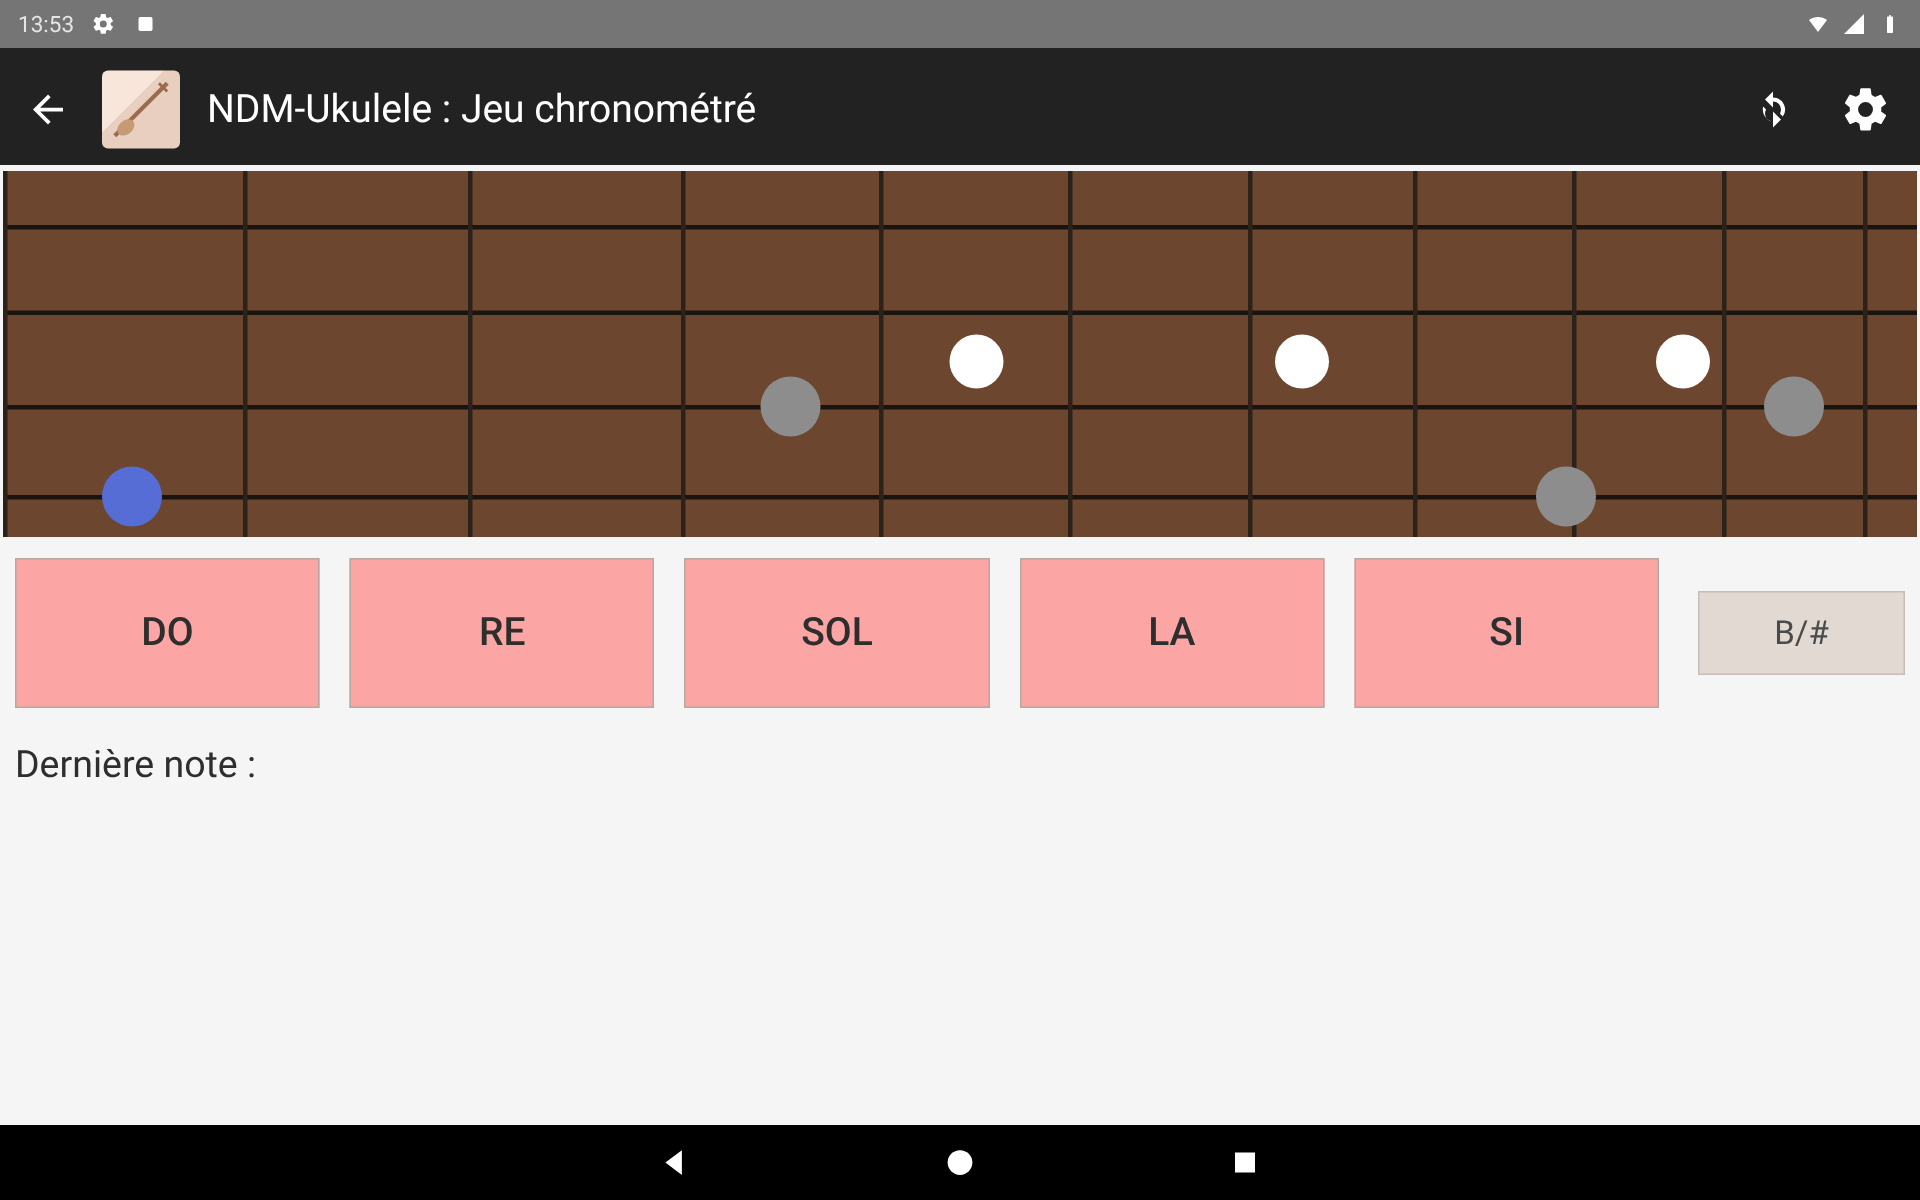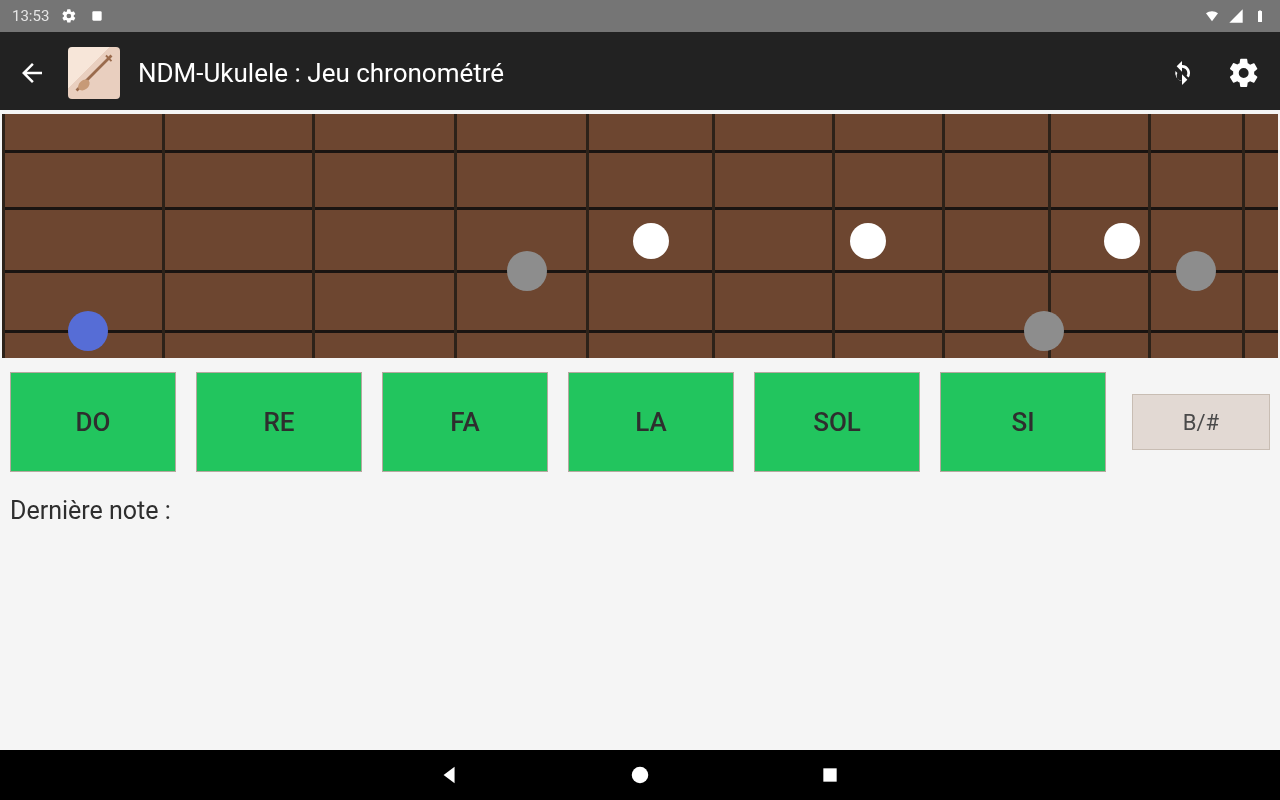--- a/index.html
+++ b/index.html
@@ -79,21 +79,21 @@
   }
   .buttons-row {
     display: flex;
     gap: 20px;
     padding: 10px 10px 0 10px;
     align-items: stretch;
   }
   .note-btn {
     flex: 1;
     height: 100px;
-    background: #22c55e;
+    background: #fca5a5;
     border: 1px solid #b5a99f;
     font-size: 26px;
     font-weight: 500;
     color: #2e2e2e;
     display:flex; align-items:center; justify-content:center;
     cursor: pointer;
   }
   .sharp-btn {
     width: 138px;
     height: 56px;
@@ -214,23 +214,22 @@
   <div class="marker-grey" style="left:525px; top:157px"></div>
   <div class="marker-grey" style="left:1042px; top:217px"></div>
   <div class="marker-grey" style="left:1194px; top:157px"></div>
 
   <div class="marker-blue" style="left:86px; top:217px"></div>
 </div>
 
 <div class="buttons-row">
   <div class="note-btn">DO</div>
   <div class="note-btn">RE</div>
-  <div class="note-btn">FA</div>
+  <div class="note-btn">SOL</div>
   <div class="note-btn">LA</div>
-  <div class="note-btn">SOL</div>
   <div class="note-btn">SI</div>
   <div class="sharp-btn">B/#</div>
 </div>
 
 <div class="status-line">
   <span>Dernière note :</span>
 </div>
 
 <div class="nav-bar">
   <div class="nav-btn">

